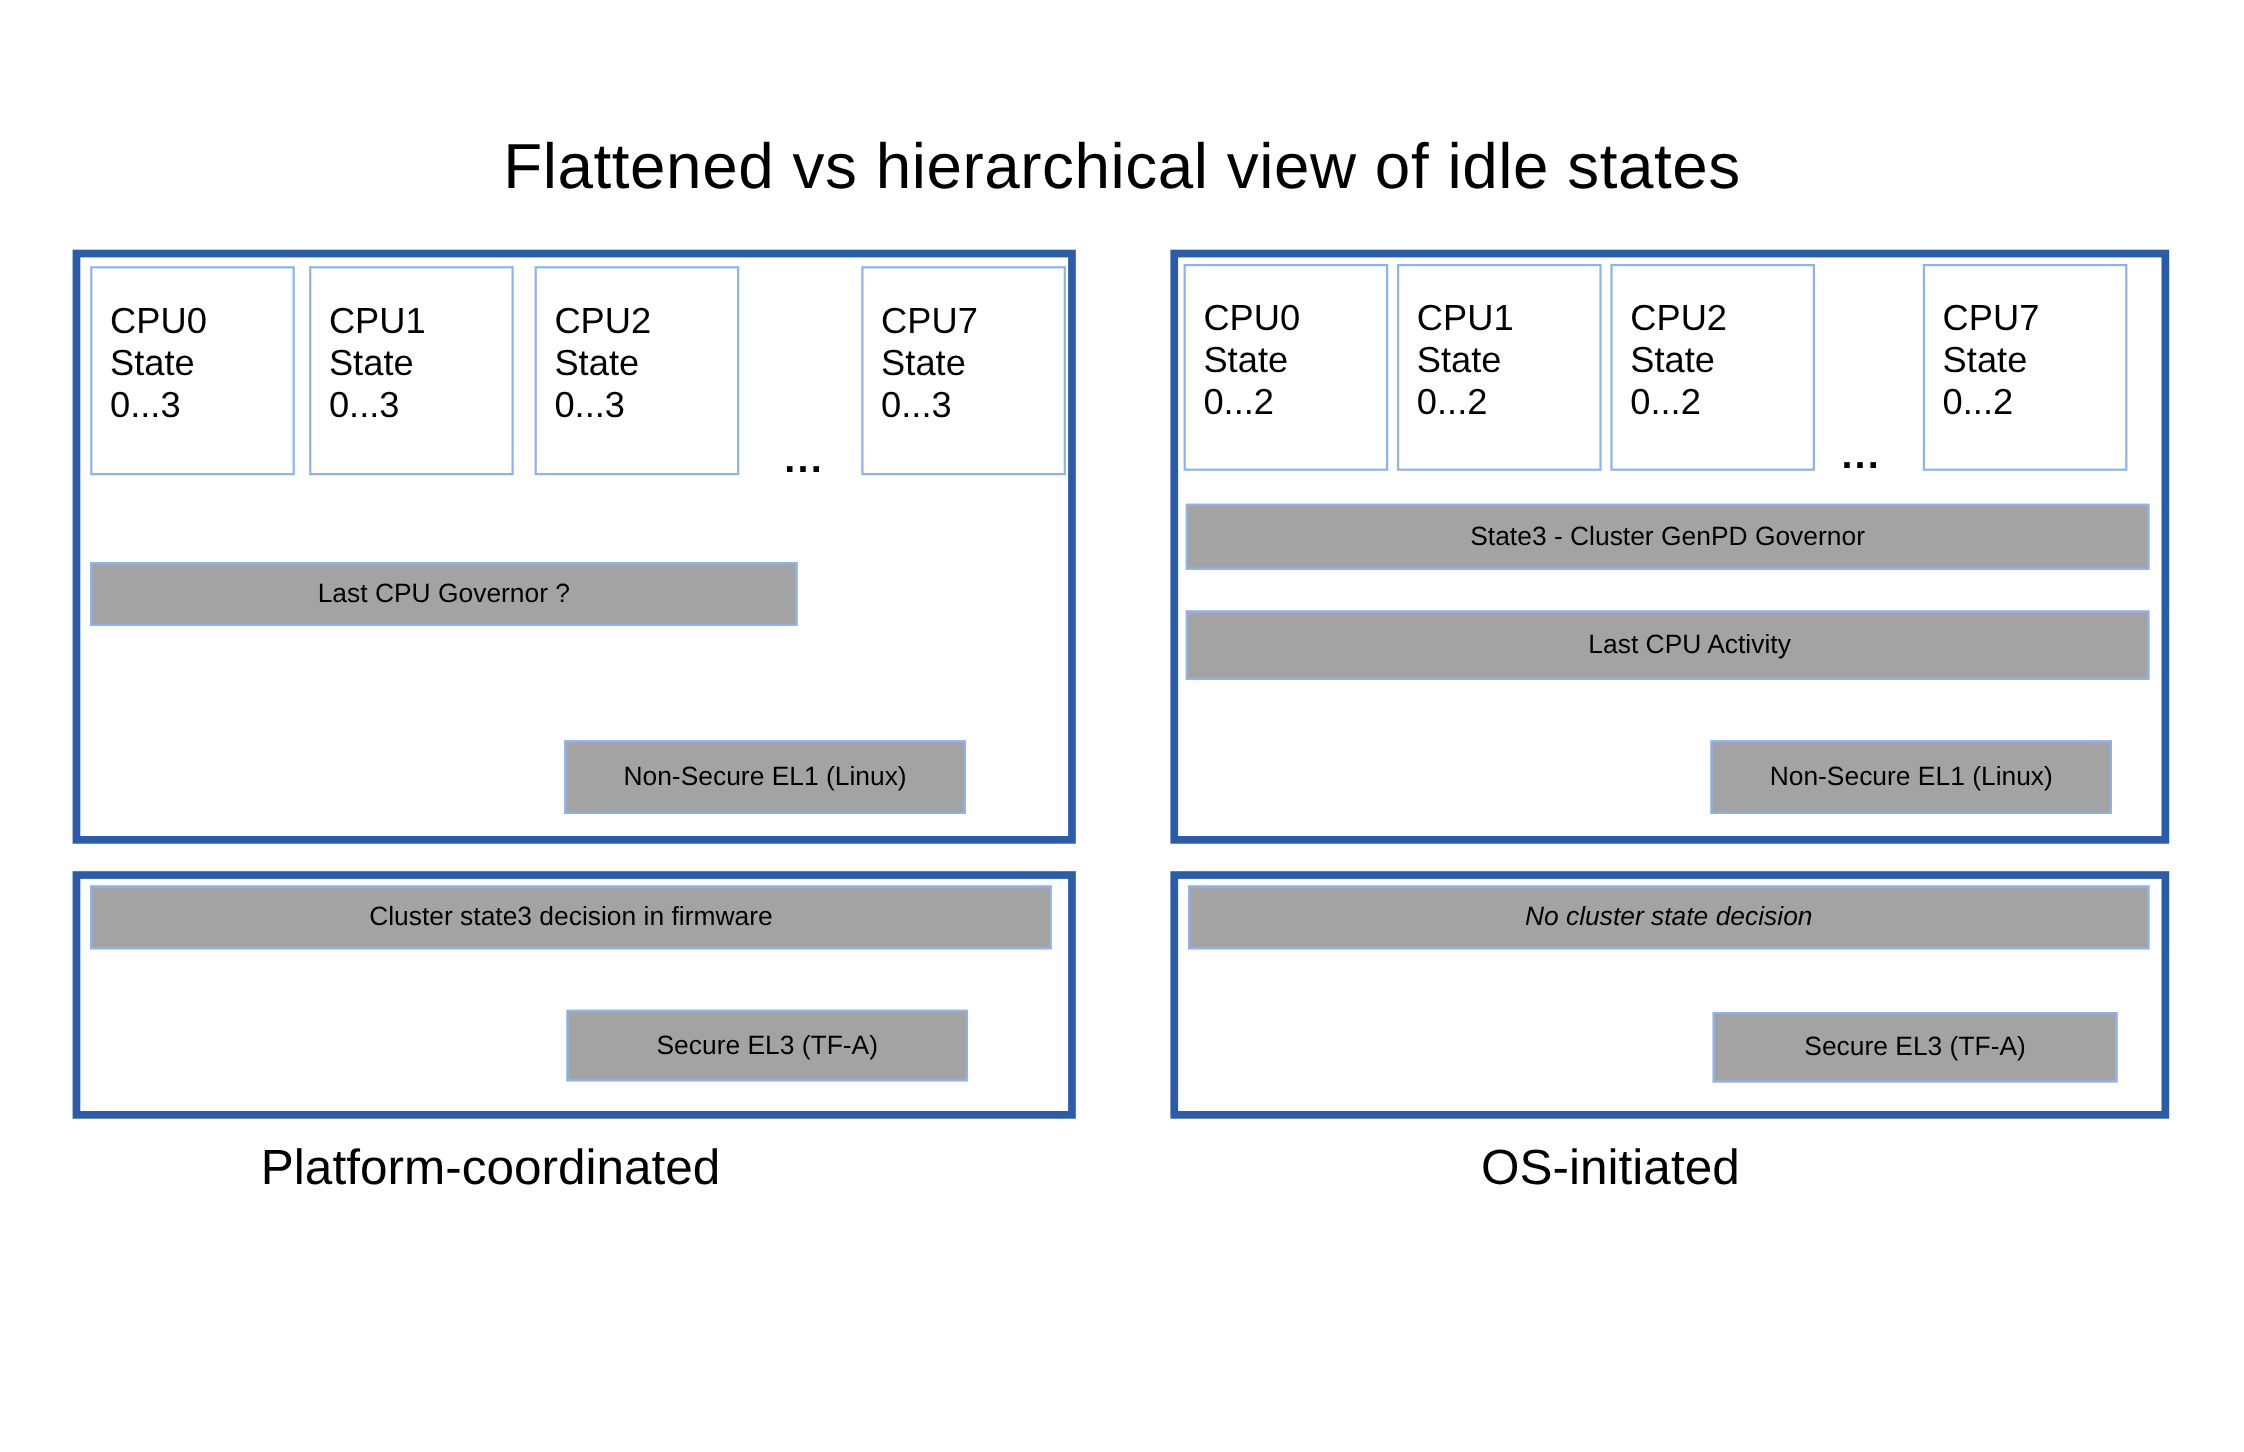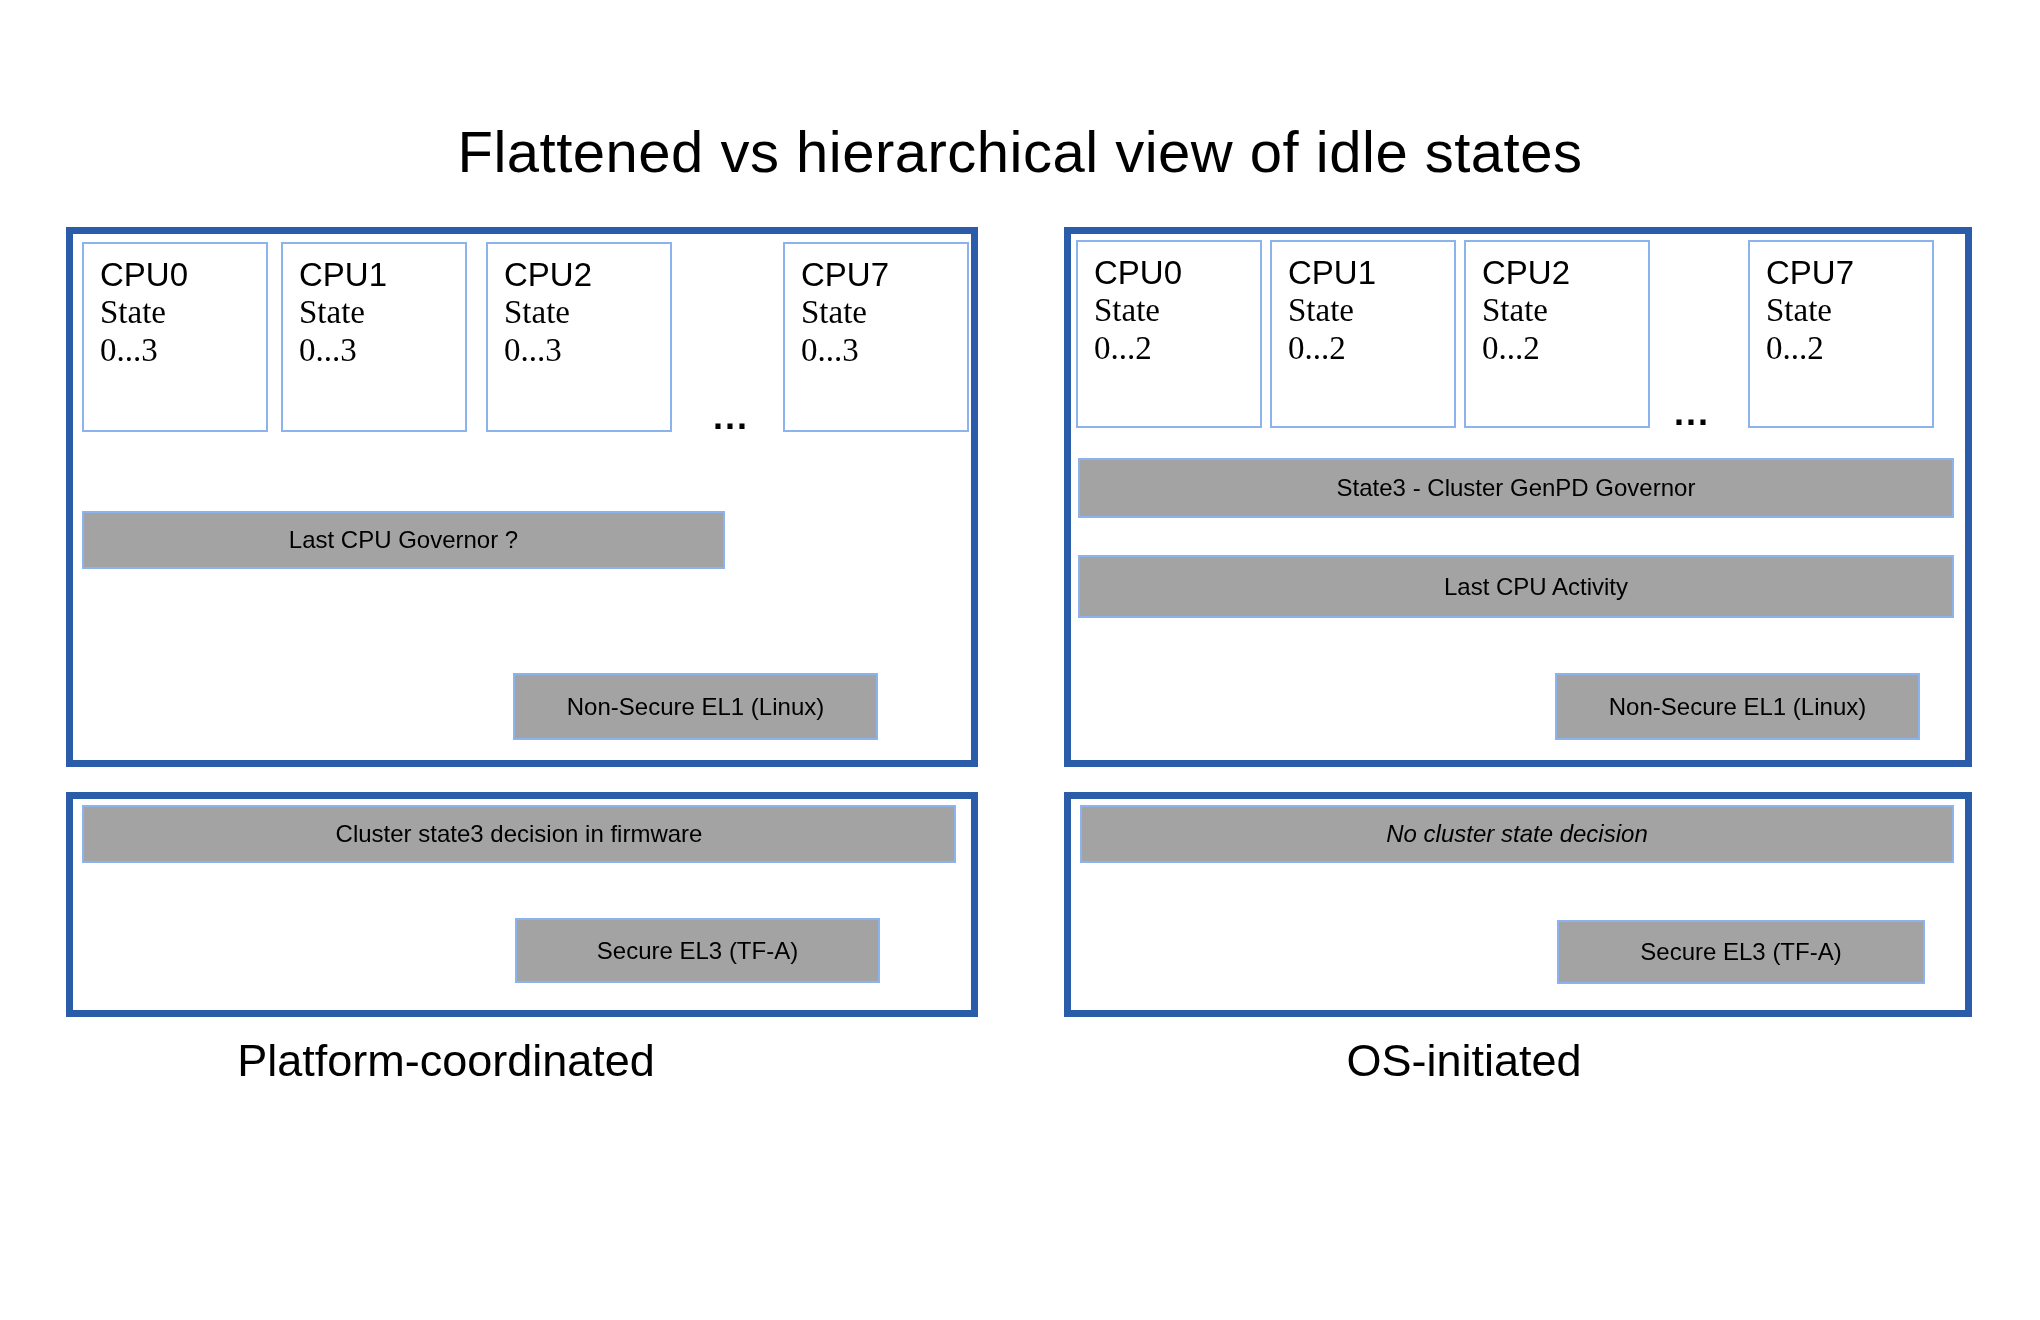--- a/index.html
+++ b/index.html
@@ -36,25 +36,25 @@
 
   .cpu-box {
     position: absolute;
     width: 186px;
     height: 190px;
     border: 2px solid var(--box-border, #8db3ee);
     background: #ffffff;
     padding: 12px 16px 26px 16px;
     display: flex;
     flex-direction: column;
-    justify-content: flex-start;
+    justify-content: center;
     font-size: 33px;
     line-height: 1.15;
   }
-  .cpu-state { white-space: pre-line; font-family: Liberation Serif, serif; }
+  .cpu-state { white-space: pre-line; }
 
   .lbl-box {
     position: absolute;
     border: 2px solid var(--box-border, #8db3ee);
     background: #a3a3a3;
     display: flex;
     align-items: center;
     justify-content: center;
     font-size: 24px;
     text-align: left;

